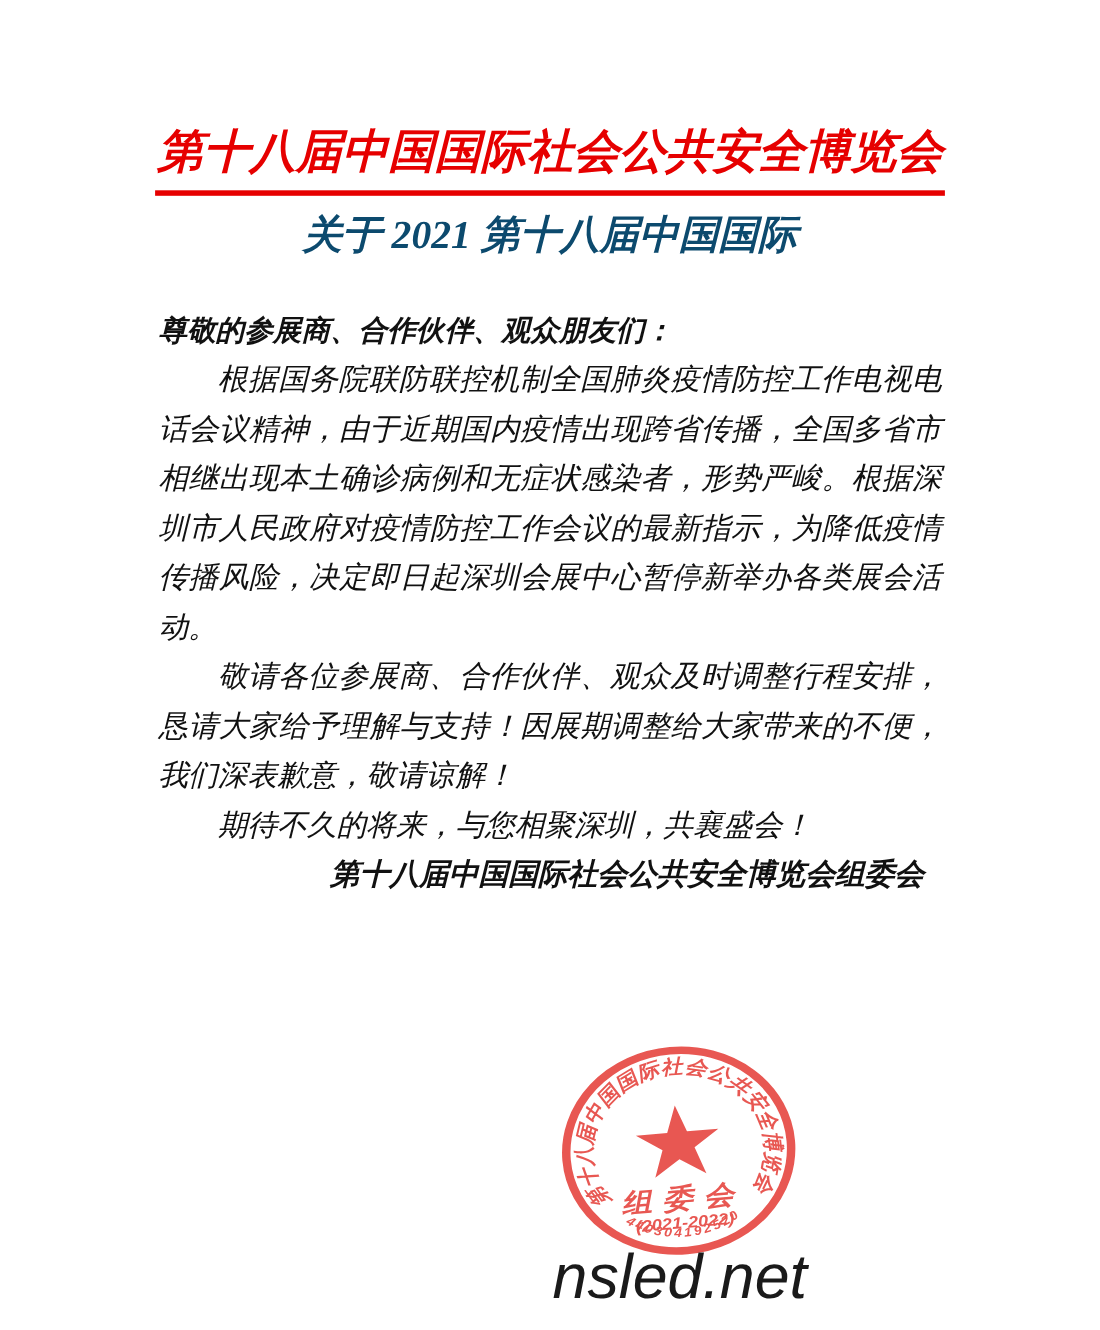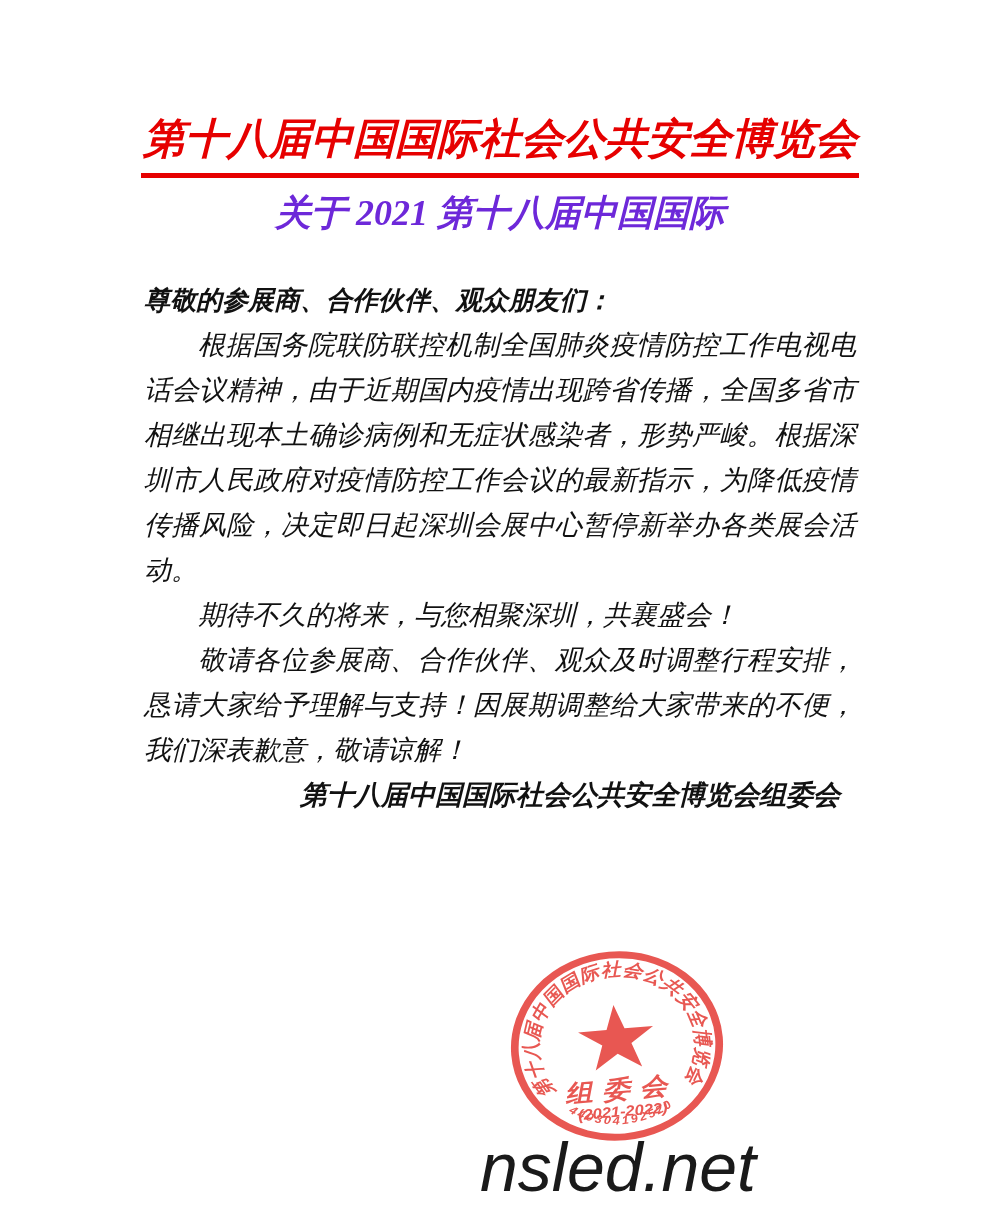--- a/index.html
+++ b/index.html
@@ -24,21 +24,21 @@
     letter-spacing: 0px;
     line-height: 1.3;
     padding: 0 2px 6px 2px;
     border-bottom: 5px solid #e60000;
     white-space: nowrap;
   }
   .subtitle {
     margin-top: 10px;
     font-size: 36px;
     font-weight: bold;
-    color: #6d28d9;
+    color: #0c4a6e;
     line-height: 50px;
   }
   
   .body-block {
     width: 712px;
     margin: 40px auto 6px auto;
     font-size: 27px;
     line-height: 45px;
     text-align: justify;
     text-justify: inter-character;
@@ -74,43 +74,43 @@
     pointer-events: none;
   }
   .seal svg { display: block; width: 100%; height: 100%; }
   
   .watermark {
     position: absolute;
     left: 618px;
     top: 1128px;
     transform: translateX(-50%);
     font-family: "Liberation Sans", "DejaVu Sans", sans-serif;
-    font-size: 68px;
+    font-size: 57px;
     font-weight: 400;
     color: #1a1a1a;
     white-space: nowrap;
   }
 </style>
 </head>
 <body>
 
 <div class="page">
 
   <div class="header">
     <h1 class="doc-title">第十八届中国国际社会公共安全博览会</h1>
     <div class="subtitle">
       <div>关于 2021 第十八届中国国际</div>
     </div>
   </div>
 
   <div class="body-block">
     <p class="salutation">尊敬的参展商、合作伙伴、观众朋友们：</p>
     <p class="para">根据国务院联防联控机制全国肺炎疫情防控工作电视电话会议精神，由于近期国内疫情出现跨省传播，全国多省市相继出现本土确诊病例和无症状感染者，形势严峻。根据深圳市人民政府对疫情防控工作会议的最新指示，为降低疫情传播风险，决定即日起深圳会展中心暂停新举办各类展会活动。</p>
+    <p class="para">敬请各位参展商、合作伙伴、观众及时调整行程安排，恳请大家给予理解与支持！因展期调整给大家带来的不便，我们深表歉意，敬请谅解！</p>
     <p class="para">期待不久的将来，与您相聚深圳，共襄盛会！</p>
-    <p class="para">敬请各位参展商、合作伙伴、观众及时调整行程安排，恳请大家给予理解与支持！因展期调整给大家带来的不便，我们深表歉意，敬请谅解！</p>
 
     <div class="org-line">第十八届中国国际社会公共安全博览会组委会</div>
   </div>
 
   <div class="seal">
     <svg viewBox="0 0 200 200" preserveAspectRatio="none">
       <defs>
         <path id="ringPath" d="M 41 141.3 A 72 72 0 1 1 159 141.3" fill="none"></path>
         <path id="serialPath" d="M 50.8 163 A 80 80 0 0 0 149.2 163" fill="none"></path>
       </defs>

